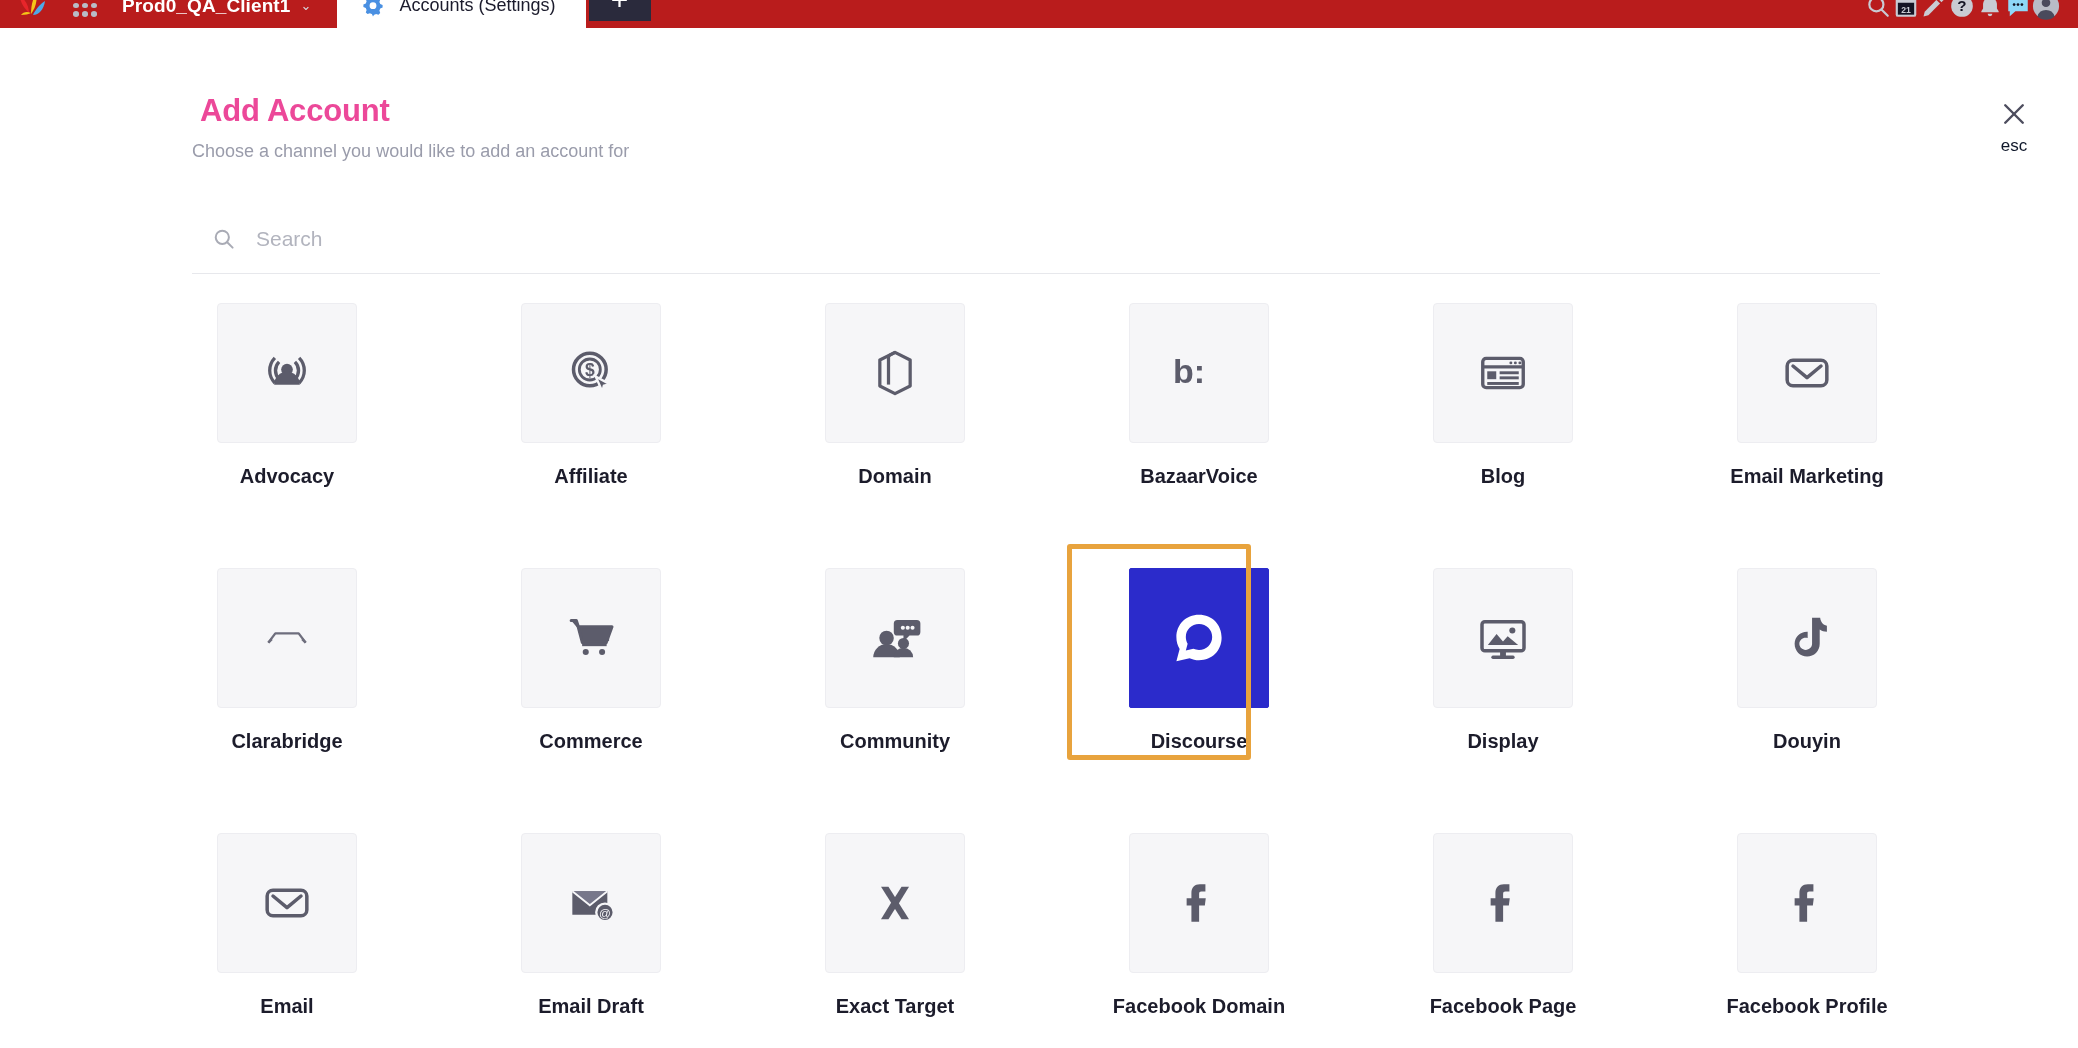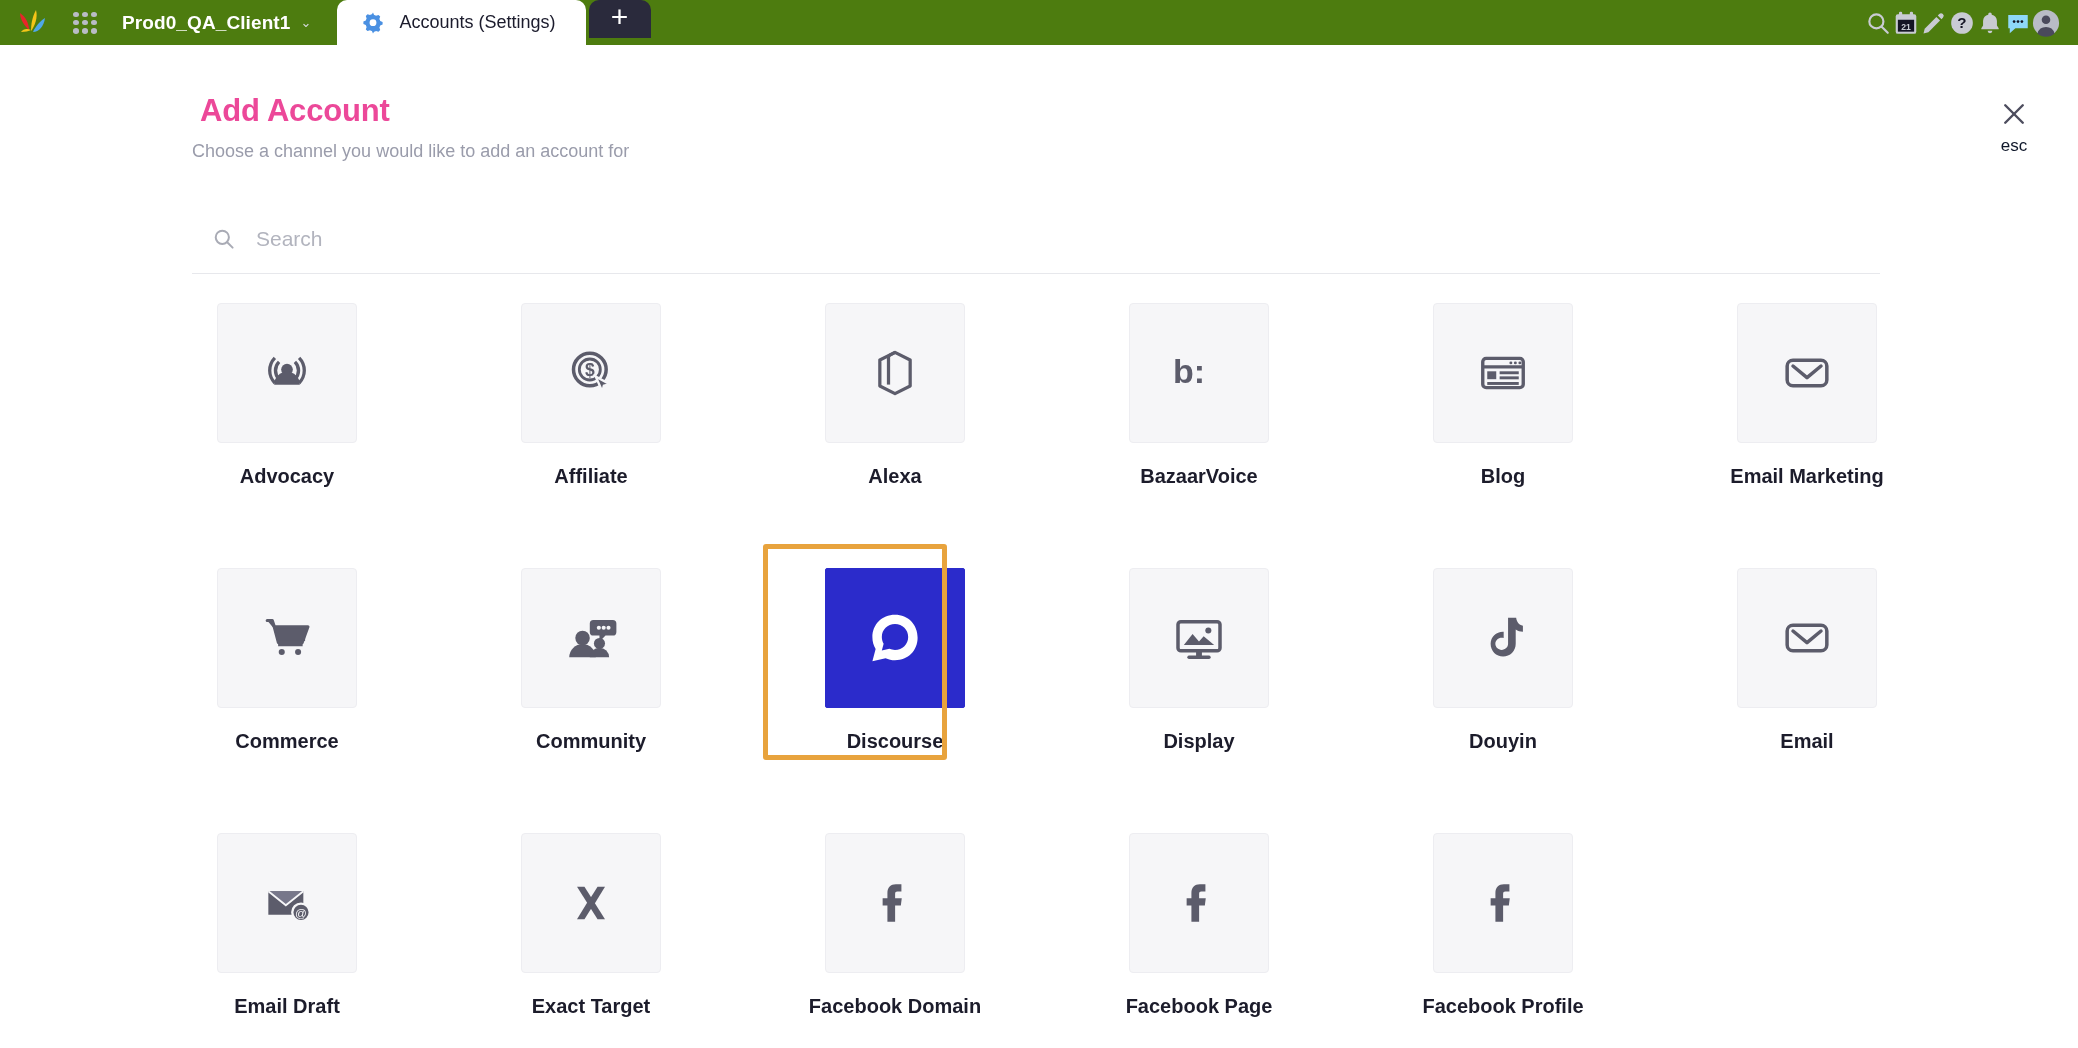--- a/index.html
+++ b/index.html
@@ -7,22 +7,22 @@
   html, body {
     width: 2078px; height: 1048px;
     background: #ffffff;
     font-family: "Liberation Sans", sans-serif;
     overflow: hidden;
   }
 
   
   .topbar {
     position: absolute; top: 0; left: 0;
-    width: 2078px; height: 45px;
-    background: #4d7c0f;
+    width: 2078px; height: 28px;
+    background: #b91c1c;
     display: flex; align-items: flex-end;
   }
   .topbar-left {
     display: flex; align-items: center;
     height: 45px; padding-left: 10px;
   }
   .logo {
     width: 46px; height: 34px;
     position: relative; margin-right: 12px;
     flex-shrink: 0;
@@ -338,21 +338,21 @@
     <div class="cell">
       <div class="tile">
         <span>
         <svg width="52" height="52" viewBox="0 0 48 48" fill="none" stroke="#5c5c6b" stroke-width="3" stroke-linejoin="round">
           <path d="M24 5l14 7v24l-14 7-14-7V12z"></path>
           <path d="M18 8.2v26.5"></path>
           <path d="M24 5l-6 3.2"></path>
         </svg>
           </span>
       </div>
-      <div class="cell-label">Alexa</div>
+      <div class="cell-label">Domain</div>
     </div>
 
     <div class="cell">
       <div class="tile">
         <span>
         <svg width="64" height="56" viewBox="0 0 64 48">
           <text x="6" y="34" font-size="34" font-weight="bold" fill="#5c5c6b" font-family="Liberation Sans, sans-serif">b:</text>
         </svg>
           </span>
       </div>
@@ -383,20 +383,32 @@
         <span>
         <svg width="56" height="56" viewBox="0 0 48 48" fill="none" stroke="#5c5c6b" stroke-width="3" stroke-linejoin="round">
           <rect x="7" y="13" width="34" height="22" rx="5"></rect>
           <path d="M12 18l12 10 12-10" stroke-linecap="round"></path>
         </svg>
           </span>
       </div>
       <div class="cell-label">Email Marketing</div>
     </div>
 
+    <div class="cell">
+      <div class="tile">
+        <span>
+        <svg width="56" height="56" viewBox="0 0 48 48" fill="none" stroke="#6e6e7d" stroke-width="2">
+          <path d="M8 28 L14 20 H34 L40 28" stroke-linejoin="round"></path>
+          <path d="M8 28 L11 25"></path>
+              <path d="M40 28 L37 25"></path>
+        </svg>
+          </span>
+      </div>
+      <div class="cell-label">Clarabridge</div>
+    </div>
 
     <div class="cell">
       <div class="tile">
         <span>
         <svg width="56" height="56" viewBox="0 0 48 48" fill="#5c5c6b">
           <path d="M7 9h4.6l2 6H42l-4.6 13H16.4L13 16"></path>
           <path d="M7 9h4.4l1.8 5.4H42l-5 13.6H16.6L12.4 12" fill="none" stroke="#5c5c6b" stroke-width="2.6" stroke-linecap="round" stroke-linejoin="round"></path>
           <rect x="16.5" y="15.5" width="23" height="11" fill="#5c5c6b"></rect>
           <path d="M16.4 28h21v3h-21z"></path>
           <circle cx="19.5" cy="36" r="2.6"></circle>

